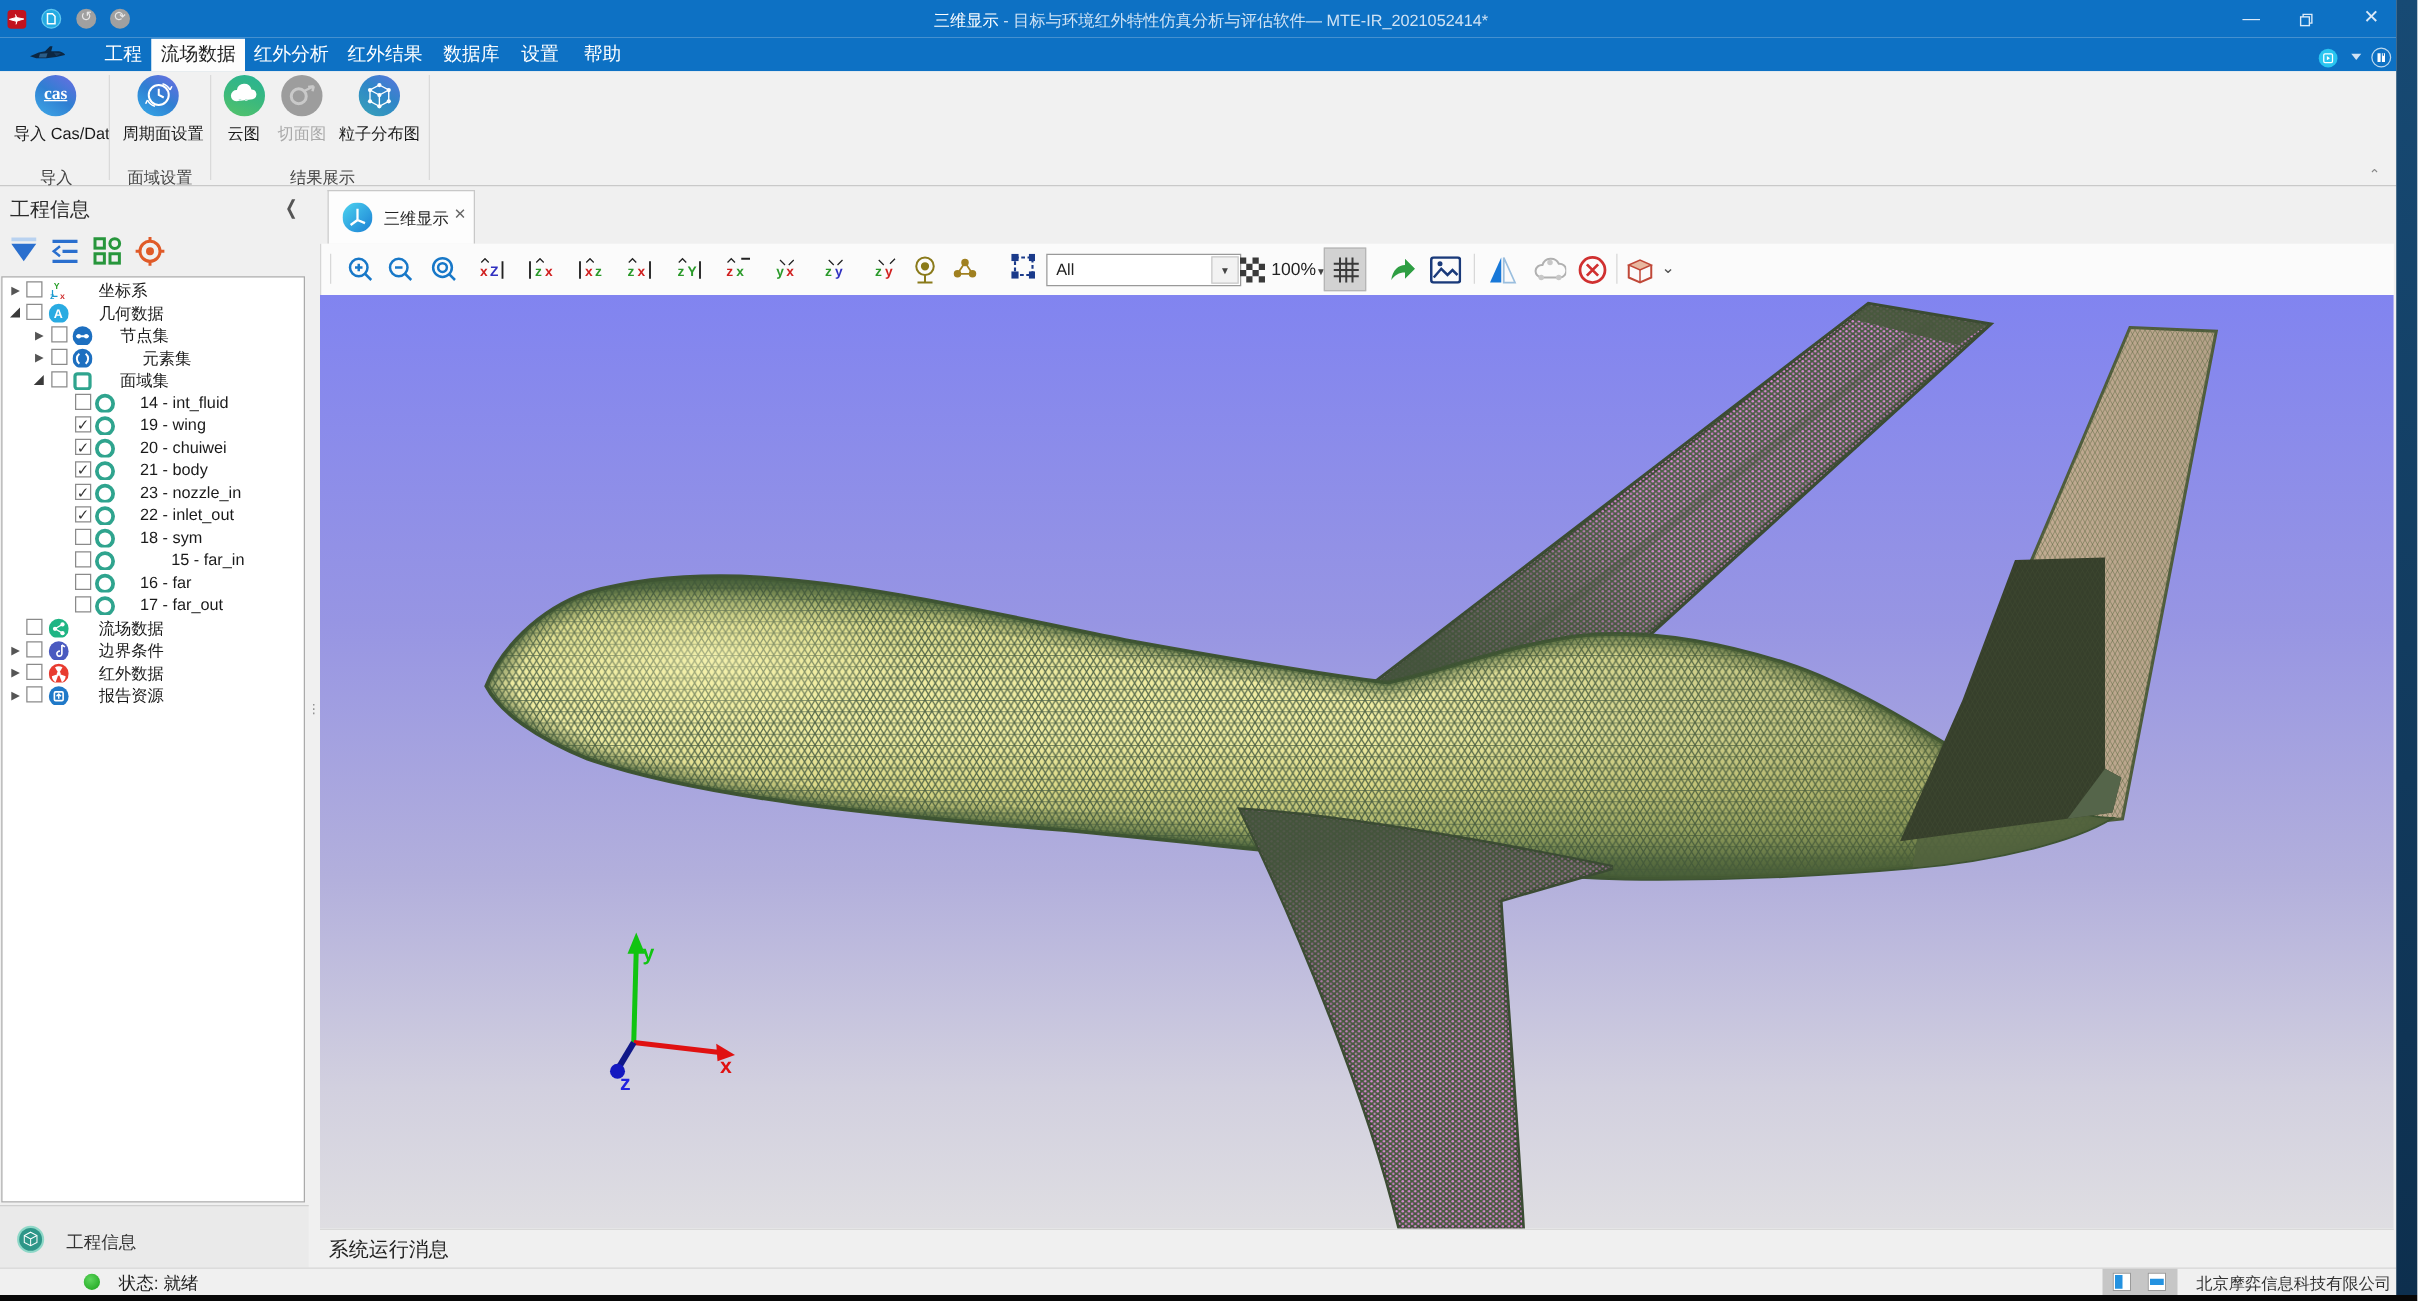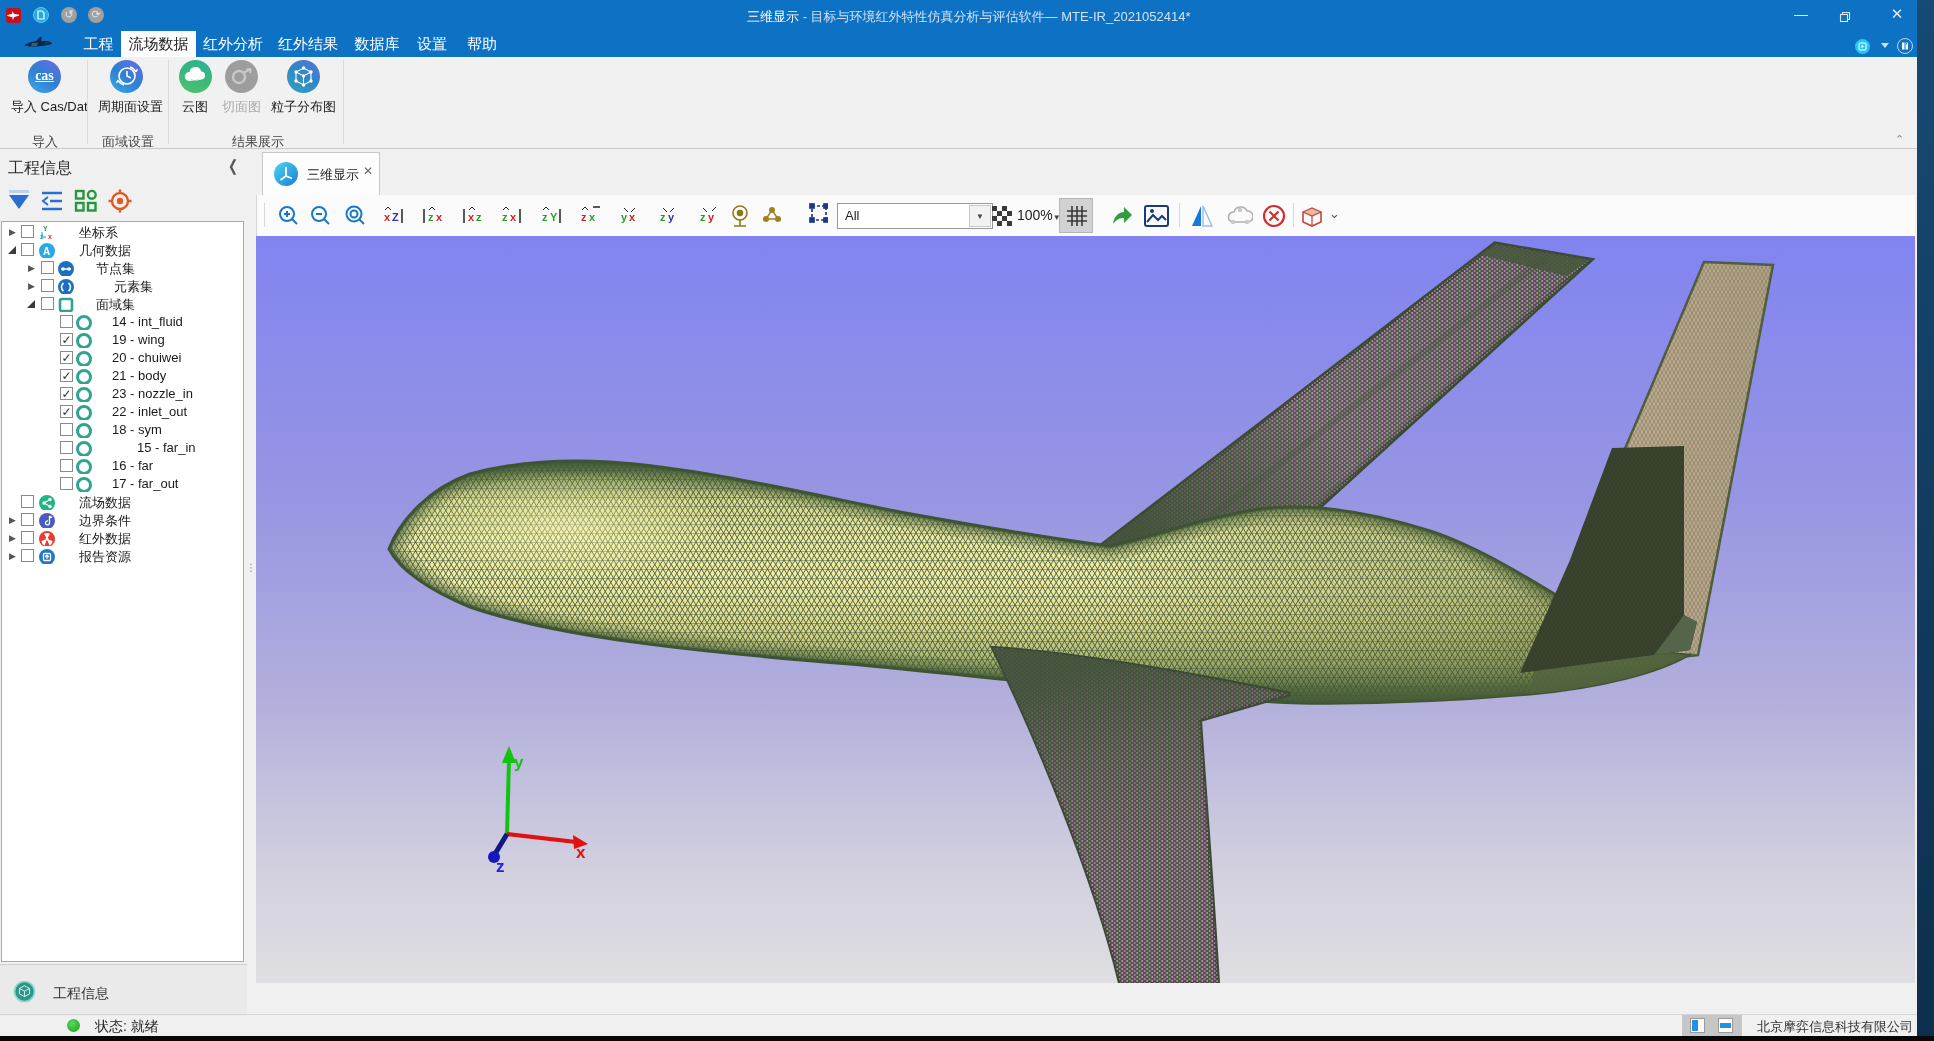--- a/index.html
+++ b/index.html
@@ -635,20 +635,23 @@
   <line x1="251" y1="598" x2="320" y2="606" stroke="#e01111" stroke-width="4"></line>
   <polygon points="317,599 318,613 332,608" fill="#e01111"></polygon>
   <line x1="251" y1="598" x2="239" y2="618" stroke="#101888" stroke-width="5"></line>
   <circle cx="238" cy="621" r="6" fill="#1418c0"></circle>
   <text x="258" y="532" font-size="17" font-weight="bold" fill="#11c411" font-family="Liberation Sans,sans-serif">y</text>
   <text x="320" y="622" font-size="17" font-weight="bold" fill="#e01111" font-family="Liberation Sans,sans-serif">x</text>
   <text x="240" y="636" font-size="17" font-weight="bold" fill="#2222e0" font-family="Liberation Sans,sans-serif">z</text>
 </g>
 </svg>
   </div>
+  <div id="sysmsg">
+      <span style="position:absolute;left:7px;top:6px;">系统运行消息</span>
+    </div>
 </div>
 <div id="statusbar" class="abs">
   <div class="abs" style="left:67px;top:4px;width:13px;height:13px;border-radius:50%;background:radial-gradient(circle at 40% 35%,#5ed65e,#17a017);"></div>
   <div class="abs" style="left:95px;top:3px;font-size:14px;color:#222;">状态: 就绪</div>
   <div class="abs" style="left:1682px;top:0px;width:60px;height:21px;background:#c6c6c6;"></div>
   <div class="abs" style="left:1690px;top:3px;width:15px;height:15px;background:#fff;border:1px solid #9a9a9a;">
       <div style="position:absolute;left:1px;top:1px;width:6px;height:11px;background:#2492e0;"></div>
     </div>
   <div class="abs" style="left:1718px;top:3px;width:15px;height:15px;background:#fff;border:1px solid #9a9a9a;">
       <div style="position:absolute;left:1px;top:4px;width:11px;height:5px;background:#2492e0;"></div>

